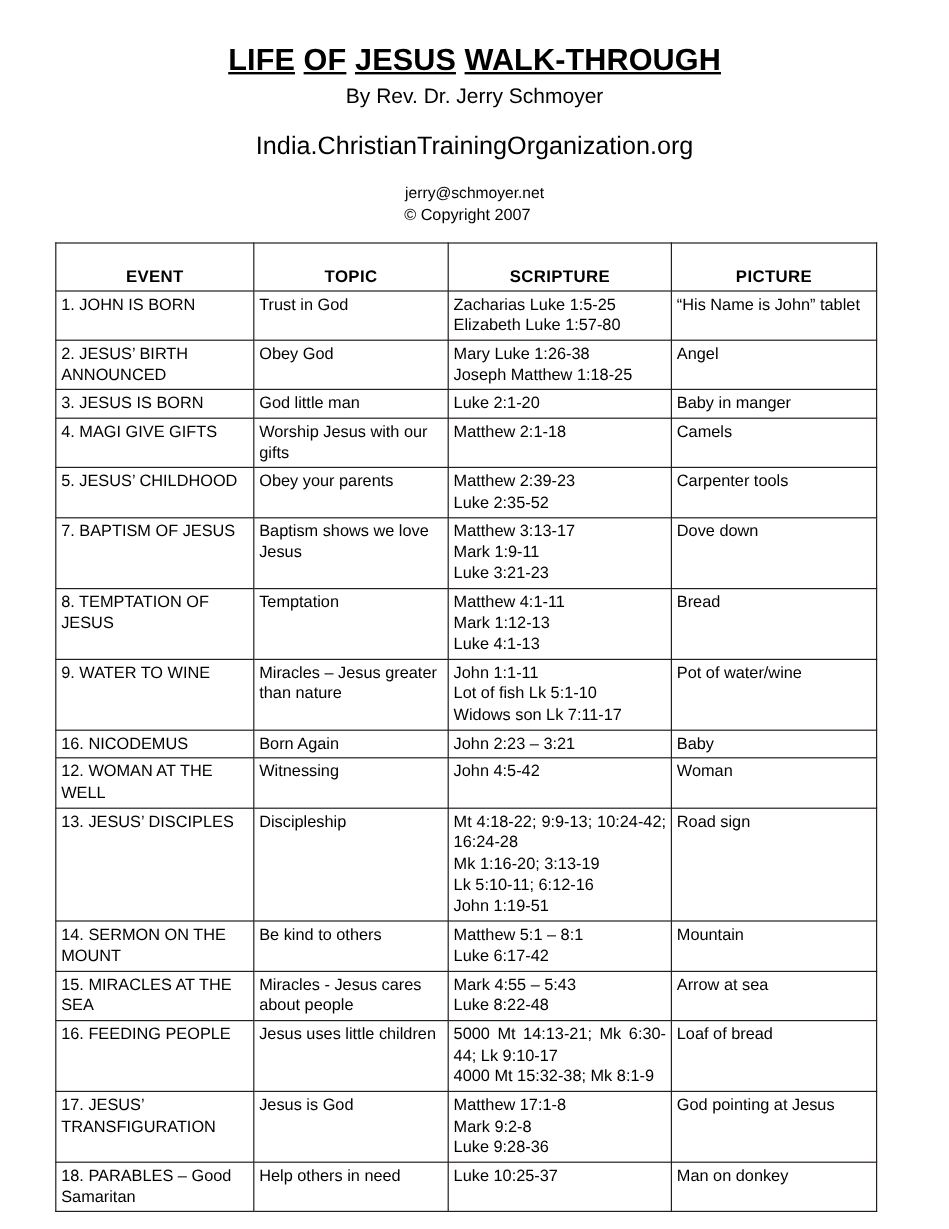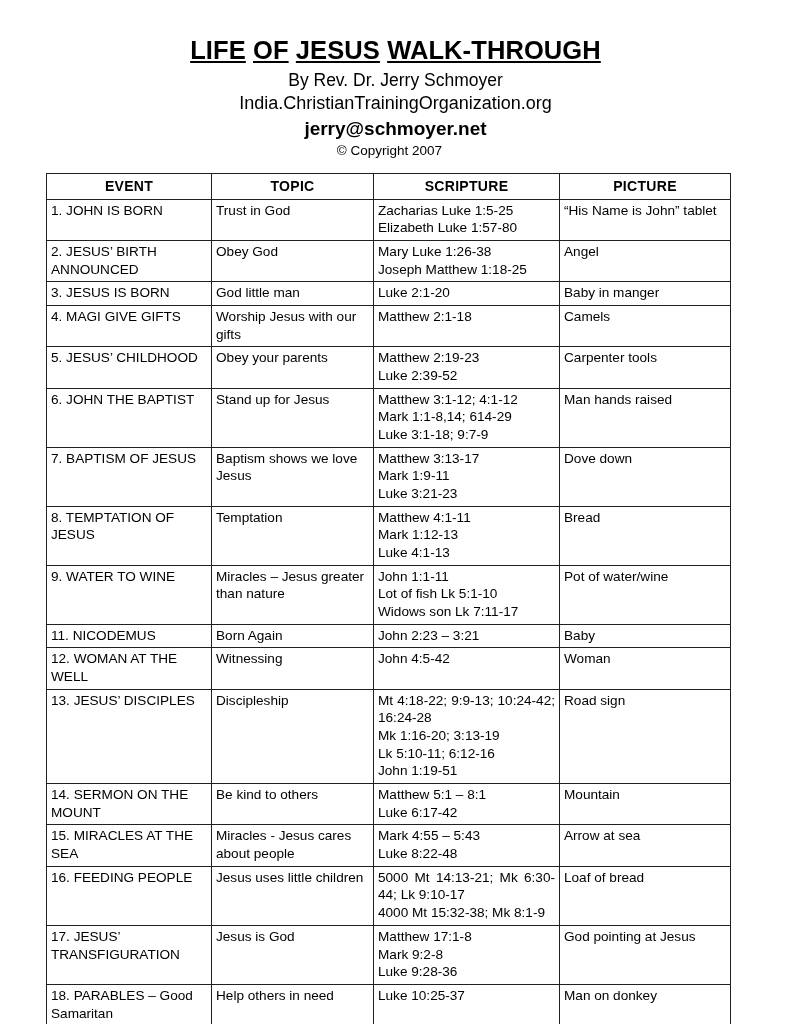--- a/index.html
+++ b/index.html
@@ -38,29 +38,28 @@
     text-decoration: underline;
     text-decoration-thickness: 2px;
     text-underline-offset: 2px;
   }
   .byline {
     font-size: 17.5px;
     line-height: 1.32;
     margin: 0;
   }
   .website {
-    font-size: 18px;
+    font-size: 21px;
+    line-height: 1.32;
+    margin: 16px;
+  }
+  .email {
+    font-size: 13px;
     line-height: 1.32;
     margin: 0;
-  }
-  .email {
-    font-size: 19px;
-    line-height: 1.32;
-    margin: 0;
-    font-weight: bold;
   }
   .copyright {
     font-size: 13.5px;
     line-height: 1.35;
     margin: 1px 12px 0 0;
   }
 
   
   .table-wrap {
     margin: 13px 0 0 0;
@@ -77,21 +76,21 @@
   table.walk td {
     border: 1px solid #231f20;
     vertical-align: top;
     padding: 2px 4px 3px 4px;
     line-height: 1.30;
   }
   table.walk thead th {
     text-align: center;
     font-weight: bold;
     font-size: 14px;
-    padding-top: 3px;
+    padding-top: 18px;
     padding-bottom: 3px;
     letter-spacing: 0.3px;
   }
   col.c-event   { width: 165px; }
   col.c-topic   { width: 162px; }
   col.c-script  { width: 186px; }
   col.c-picture { width: 171px; }
 
   td.event   { text-align: left; margin-top: 24px; }
   td.topic   { text-align: justify; text-justify: inter-word; }
@@ -193,41 +192,25 @@
             </td>
           </tr>
           <tr>
             <td class="event">
               <span class="ln last">5. JESUS’ CHILDHOOD</span>
             </td>
             <td class="topic">
               <span class="ln last">Obey your parents</span>
             </td>
             <td class="script">
-              <span class="ln">Matthew 2:19-23</span>
-              <span class="ln last">Luke 2:39-52</span>
+              <span class="ln">Matthew 2:39-23</span>
+              <span class="ln last">Luke 2:35-52</span>
             </td>
             <td class="picture">
               <span class="ln last">Carpenter tools</span>
-            </td>
-          </tr>
-          <tr>
-            <td class="event">
-              <span class="ln last">6. JOHN THE BAPTIST</span>
-            </td>
-            <td class="topic">
-              <span class="ln last">Stand up for Jesus</span>
-            </td>
-            <td class="script">
-              <span class="ln">Matthew 3:1-12; 4:1-12</span>
-              <span class="ln">Mark 1:1-8,14; 614-29</span>
-              <span class="ln last">Luke 3:1-18; 9:7-9</span>
-            </td>
-            <td class="picture">
-              <span class="ln last">Man hands raised</span>
             </td>
           </tr>
           <tr>
             <td class="event">
               <span class="ln last">7. BAPTISM OF JESUS</span>
             </td>
             <td class="topic">
               <span class="ln last">Baptism shows we love Jesus</span>
             </td>
             <td class="script">
@@ -266,21 +249,21 @@
               <span class="ln">John 1:1-11</span>
               <span class="ln">Lot of fish Lk 5:1-10</span>
               <span class="ln last">Widows son Lk 7:11-17</span>
             </td>
             <td class="picture">
               <span class="ln last">Pot of water/wine</span>
             </td>
           </tr>
           <tr>
             <td class="event">
-              <span class="ln last">11. NICODEMUS</span>
+              <span class="ln last">16. NICODEMUS</span>
             </td>
             <td class="topic">
               <span class="ln last">Born Again</span>
             </td>
             <td class="script">
               <span class="ln last">John 2:23 – 3:21</span>
             </td>
             <td class="picture">
               <span class="ln last">Baby</span>
             </td>

